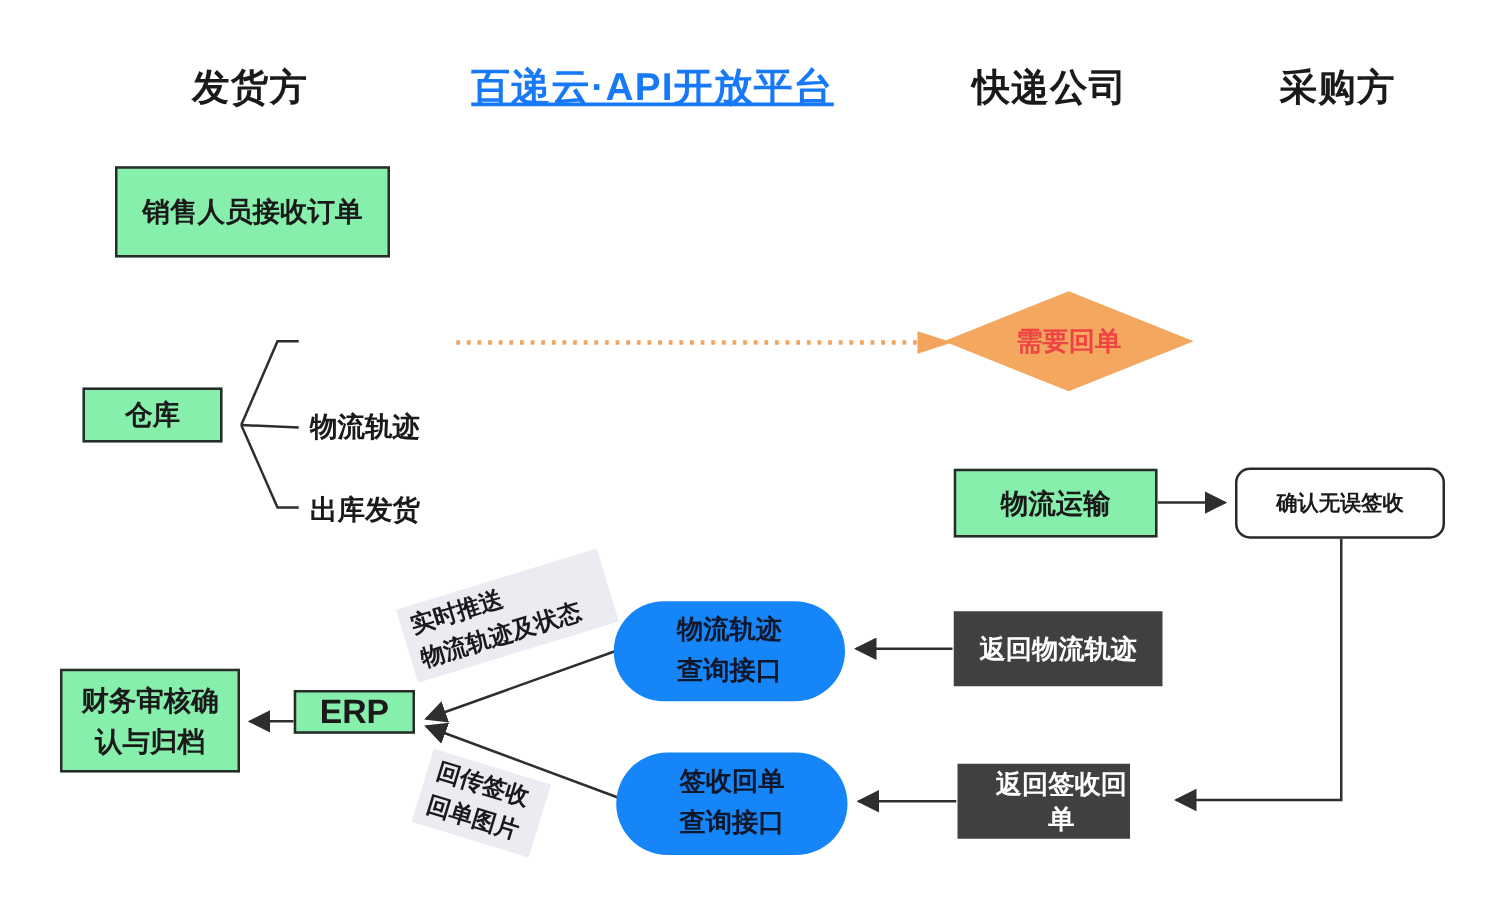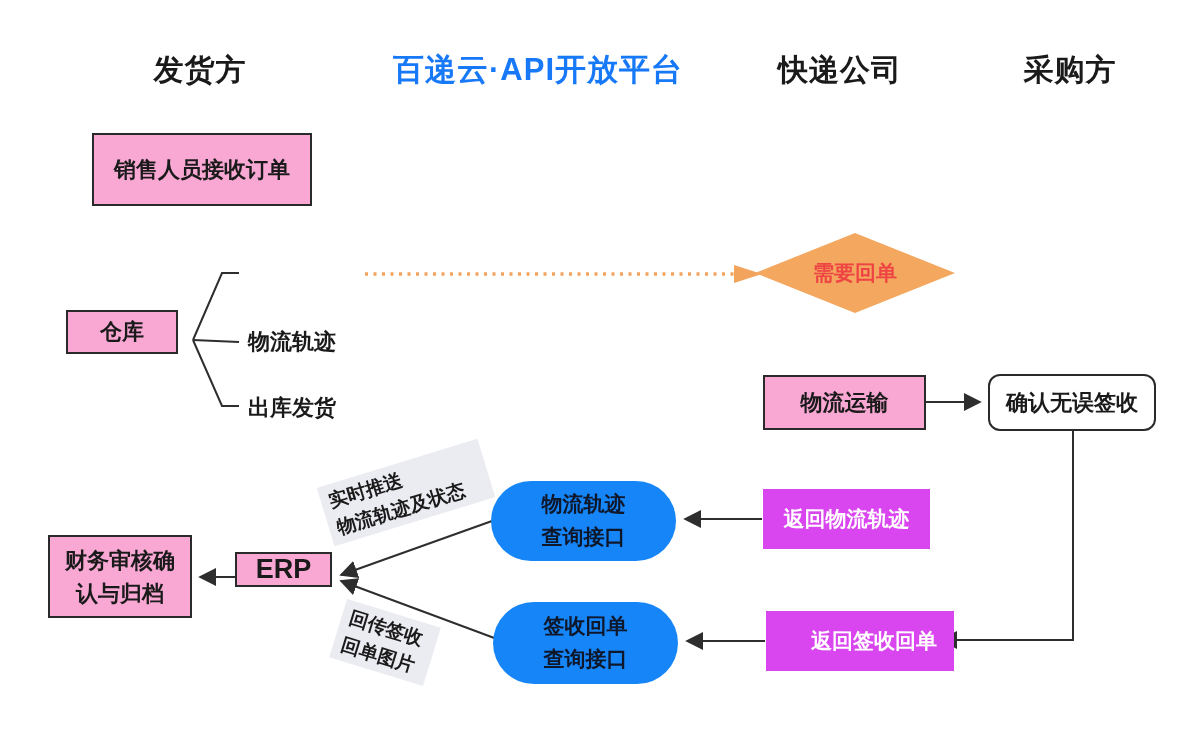--- a/index.html
+++ b/index.html
@@ -5,27 +5,27 @@
   html,body{margin:0;padding:0;background:#ffffff;}
   .stage{
     position:relative;width:1200px;height:737px;background:#ffffff;overflow:hidden;
     font-family:"Liberation Sans","DejaVu Sans",sans-serif;color:#1a1a1a;
   }
   .layer{position:absolute;left:0;top:0;z-index:0;}
   .node{position:absolute;display:flex;align-items:center;justify-content:center;
         text-align:center;white-space:pre-line;z-index:2;box-sizing:border-box;}
   .lane-header{font-size:30px;font-weight:700;letter-spacing:1px;}
   .lane-header.blue{color:#1779F7;font-size:31px;}
-  .rect{border:2px solid #2a2a2a;background:#f9a8d4;font-size:22px;font-weight:600;}
+  .rect{border:2px solid #2a2a2a;background:#86efac;font-size:22px;font-weight:600;}
   .rounded{border:2px solid #2a2a2a;background:#ffffff;border-radius:12px;
-           font-size:22px;font-weight:600;}
+           font-size:17px;font-weight:600;}
   .plain-label{font-size:22px;font-weight:600;justify-content:flex-start;text-align:left;}
   .pill{background:#1585F8;color:#0f172a;border-radius:41px;font-size:21px;
         font-weight:700;line-height:1.55;}
-  .orange-box{background:#d946ef;color:#ffffff;font-size:21px;font-weight:700;}
+  .orange-box{background:#404040;color:#ffffff;font-size:21px;font-weight:700;}
   .diamond-label{color:#ef4444;font-size:21px;font-weight:700;background:transparent;}
   .note{background:#EBEBF2;color:#1a1a1a;font-size:19px;font-weight:700;
         line-height:1.45;padding:3px 8px;justify-content:flex-start;text-align:left;}
   .erp-box{font-size:27px;font-weight:600;}
 </style>
 </head>
 <body>
 
 <div class="stage">
 
@@ -54,42 +54,42 @@
     <line x1="765" y1="641" x2="687" y2="641" stroke="#2E2E2E" stroke-width="2" marker-end="url(#arrowDark)"></line>
 
     <line x1="492" y1="521" x2="341" y2="575" stroke="#2E2E2E" stroke-width="2" marker-end="url(#arrowDark)"></line>
 
     <line x1="497" y1="639" x2="341" y2="581" stroke="#2E2E2E" stroke-width="2" marker-end="url(#arrowDark)"></line>
 
     <line x1="235" y1="577" x2="200" y2="577" stroke="#2E2E2E" stroke-width="2" marker-end="url(#arrowDark)"></line>
   </svg>
 
   <div class="node lane-header" style="left:120px;top:50px;width:160px;height:40px;">发货方</div>
-  <div class="node lane-header blue" style="left:368px;top:49px;width:340px;height:42px;">百递云·API开放平台</div>
+  <div class="node lane-header blue" style="left:352px;top:49px;width:340px;height:42px;text-decoration:underline;">百递云·API开放平台</div>
   <div class="node lane-header" style="left:760px;top:50px;width:160px;height:40px;">快递公司</div>
   <div class="node lane-header" style="left:990px;top:50px;width:160px;height:40px;">采购方</div>
 
   <div class="node rect" style="left:92px;top:133px;width:220px;height:73px;">销售人员接收订单</div>
   <div class="node rect" style="left:66px;top:310px;width:112px;height:44px;">仓库</div>
 
   <div class="node plain-label" style="left:248px;top:327px;width:120px;height:30px;">物流轨迹</div>
   <div class="node plain-label" style="left:248px;top:393px;width:120px;height:30px;">出库发货</div>
 
   <div class="node diamond-label" style="left:775px;top:258px;width:160px;height:30px;">需要回单</div>
 
   <div class="node rect" style="left:763px;top:375px;width:163px;height:55px;">物流运输</div>
   <div class="node rounded" style="left:988px;top:374px;width:168px;height:57px;">确认无误签收</div>
 
   <div class="node pill" style="left:491px;top:481px;width:185px;height:80px;">物流轨迹
 查询接口</div>
   <div class="node pill" style="left:493px;top:602px;width:185px;height:82px;">签收回单
 查询接口</div>
 
   <div class="node orange-box" style="left:763px;top:489px;width:167px;height:60px;">返回物流轨迹</div>
-  <div class="node orange-box" style="left:766px;top:611px;width:188px;height:60px;padding-left:28px;">返回签收回单</div>
+  <div class="node orange-box" style="left:766px;top:611px;width:138px;height:60px;padding-left:28px;">返回签收回单</div>
 
   <div class="node rect erp-box" style="left:235px;top:552px;width:97px;height:35px;">ERP</div>
   <div class="node rect" style="left:48px;top:535px;width:144px;height:83px;line-height:1.5;">财务审核确
 认与归档</div>
 
   <div class="node note" style="left:322px;top:462px;width:168px;transform:rotate(-17deg);">实时推送
 物流轨迹及状态</div>
   <div class="node note" style="left:336px;top:612px;width:98px;transform:rotate(17deg);">回传签收
 回单图片</div>
 

